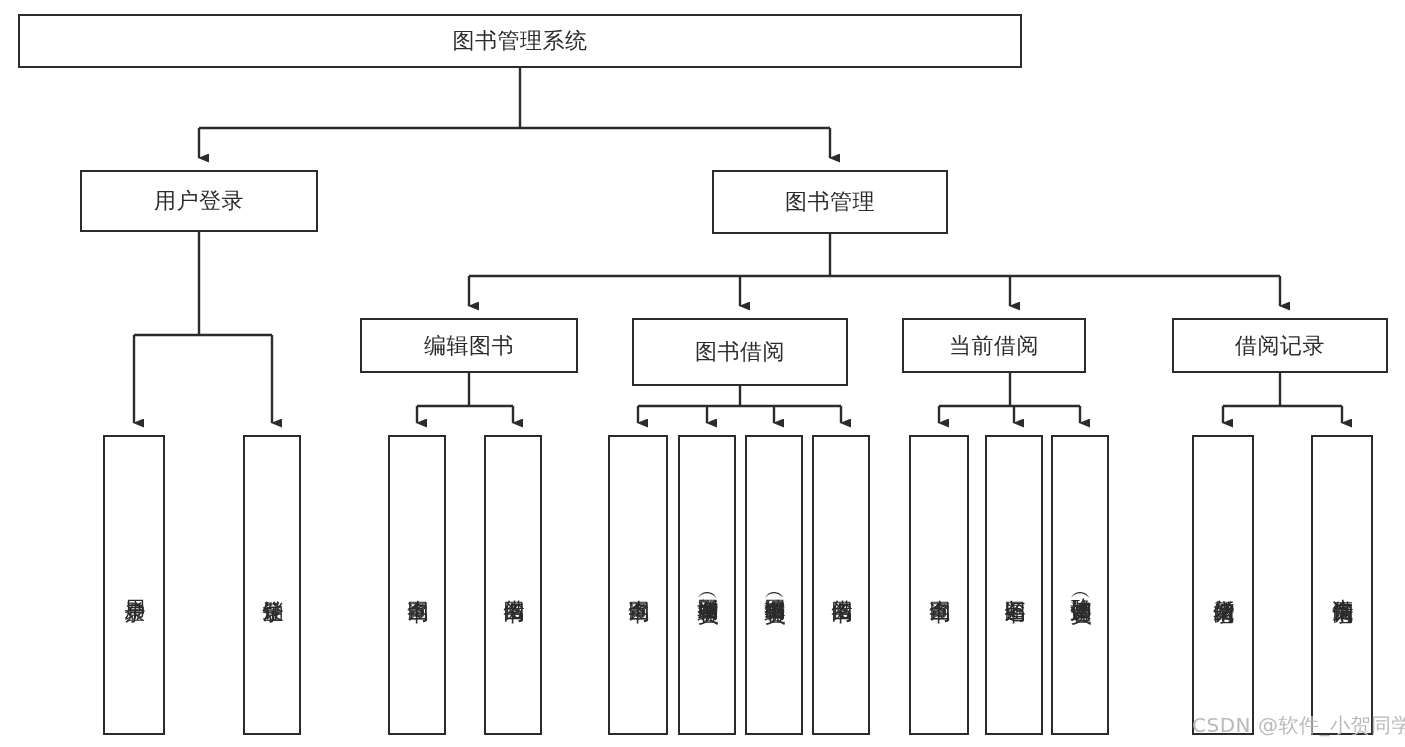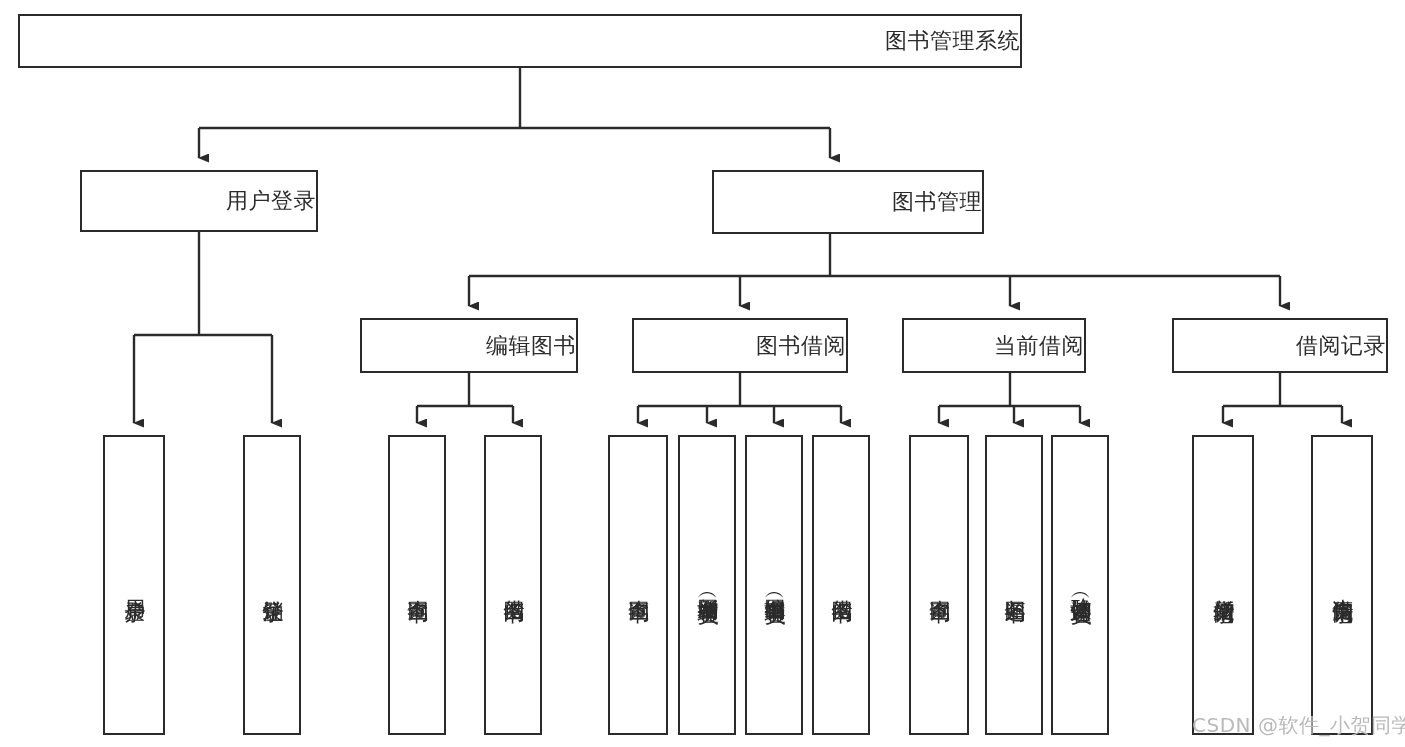--- a/index.html
+++ b/index.html
@@ -27,21 +27,21 @@
     pointer-events: none;
   }
   .node {
     position: absolute;
     box-sizing: border-box;
     border: 2.2px solid #2b2b2b;
     background: #ffffff;
     color: #2b2b2b;
     display: flex;
     align-items: center;
-    justify-content: flex-end;
+    justify-content: center;
     text-align: center;
     line-height: 1.16;
   }
   .node.horiz {
     font-size: 22px;
     letter-spacing: 0.5px;
   }
   .node.vert {
     writing-mode: vertical-rl;
     text-orientation: upright;
@@ -116,29 +116,29 @@
   </svg>
 
   <div class="node horiz" style="left: 18px; top: 14px; width: 1004px; height: 54px;">
       <span>图书管理系统</span>
     </div>
 
   <div class="node horiz" style="left: 80px; top: 170px; width: 238px; height: 62px;">
       <span>用户登录</span>
     </div>
 
-  <div class="node horiz" style="left: 712px; top: 170px; width: 272px; height: 64px;">
+  <div class="node horiz" style="left: 712px; top: 170px; width: 236px; height: 64px;">
       <span>图书管理</span>
     </div>
 
   <div class="node horiz" style="left: 360px; top: 318px; width: 218px; height: 55px;">
       <span>编辑图书</span>
     </div>
 
-  <div class="node horiz" style="left: 632px; top: 318px; width: 216px; height: 55px;">
+  <div class="node horiz" style="left: 632px; top: 318px; width: 216px; height: 68px;">
       <span>图书借阅</span>
     </div>
 
   <div class="node horiz" style="left: 902px; top: 318px; width: 184px; height: 55px;">
       <span>当前借阅</span>
     </div>
 
   <div class="node horiz" style="left: 1172px; top: 318px; width: 216px; height: 55px;">
       <span>借阅记录</span>
     </div>

